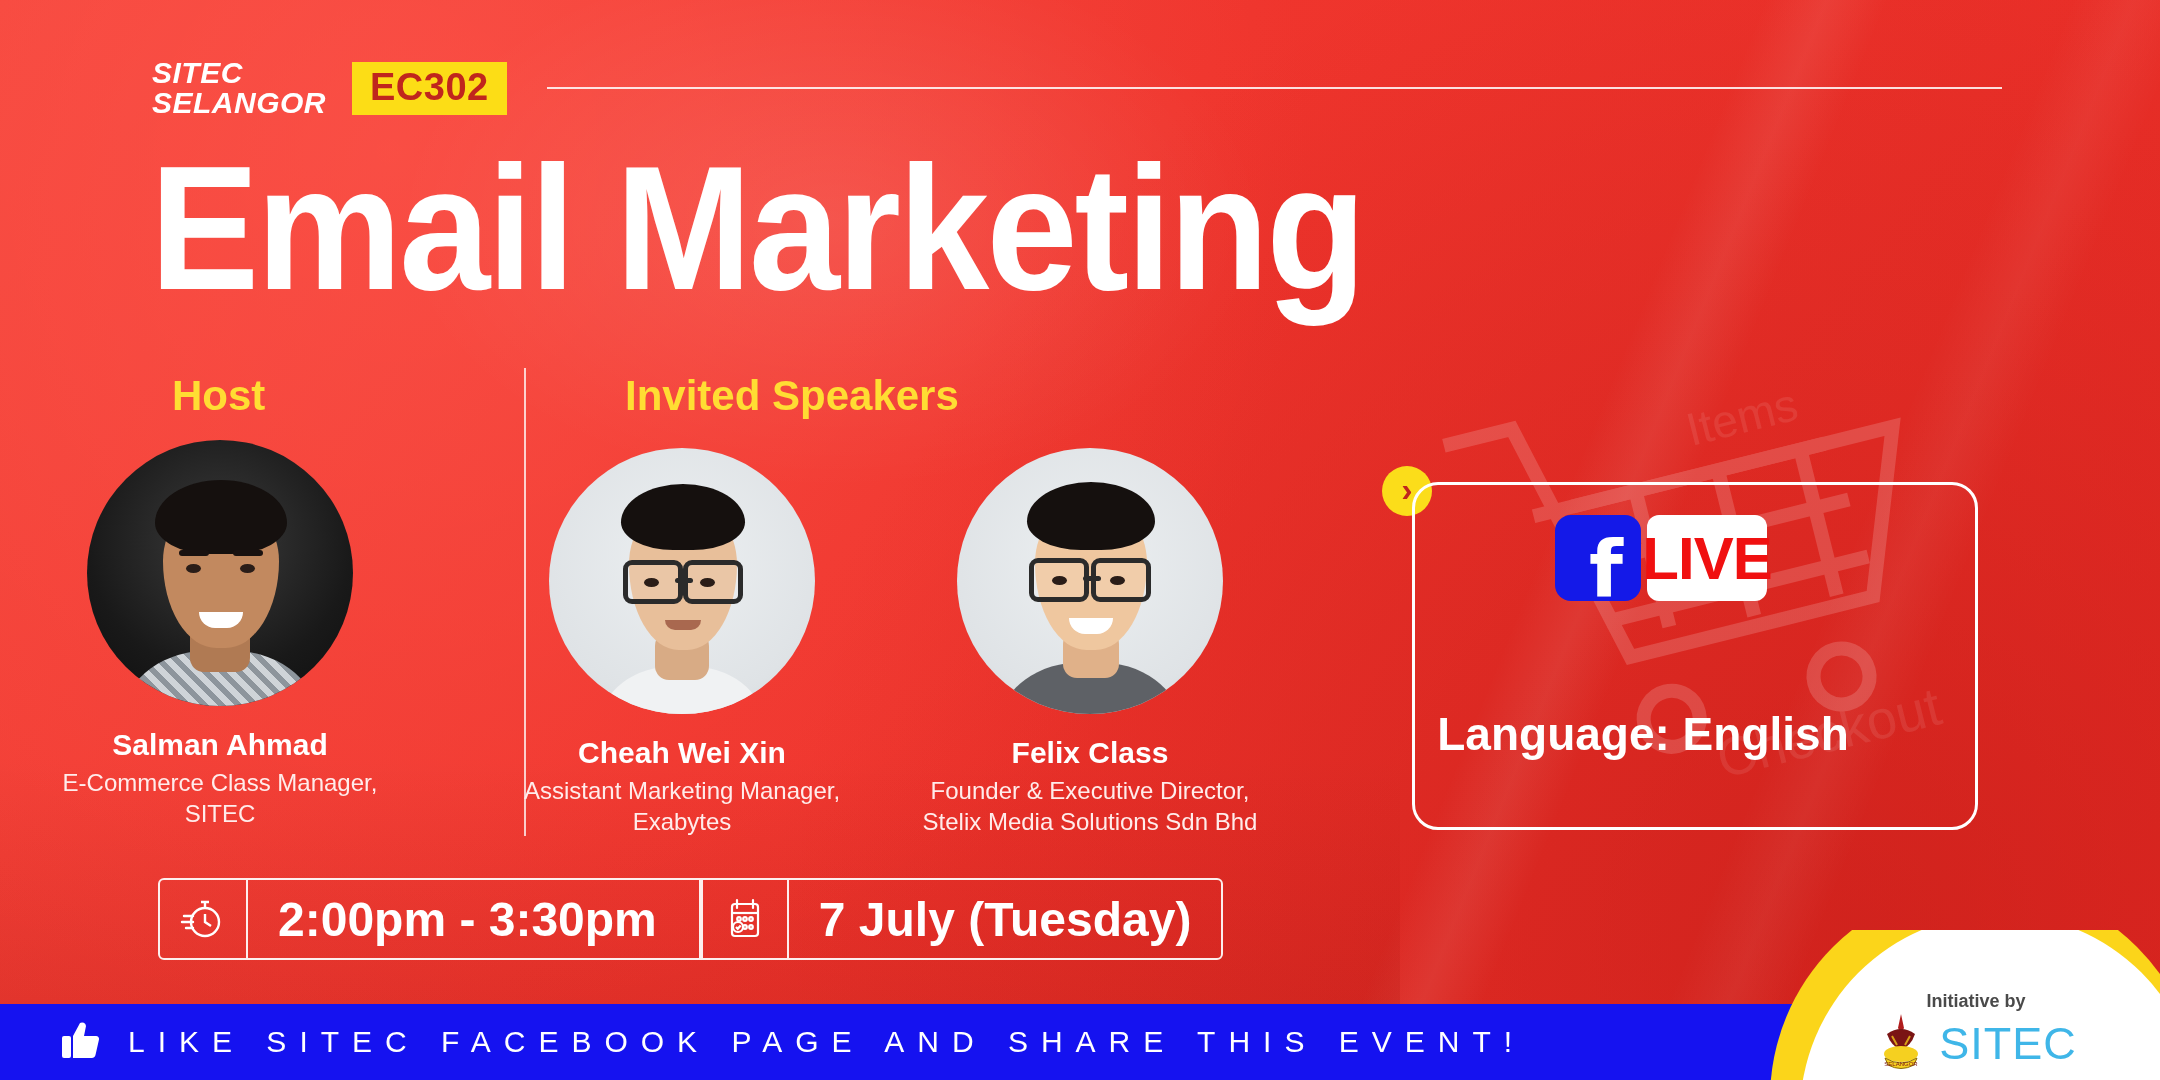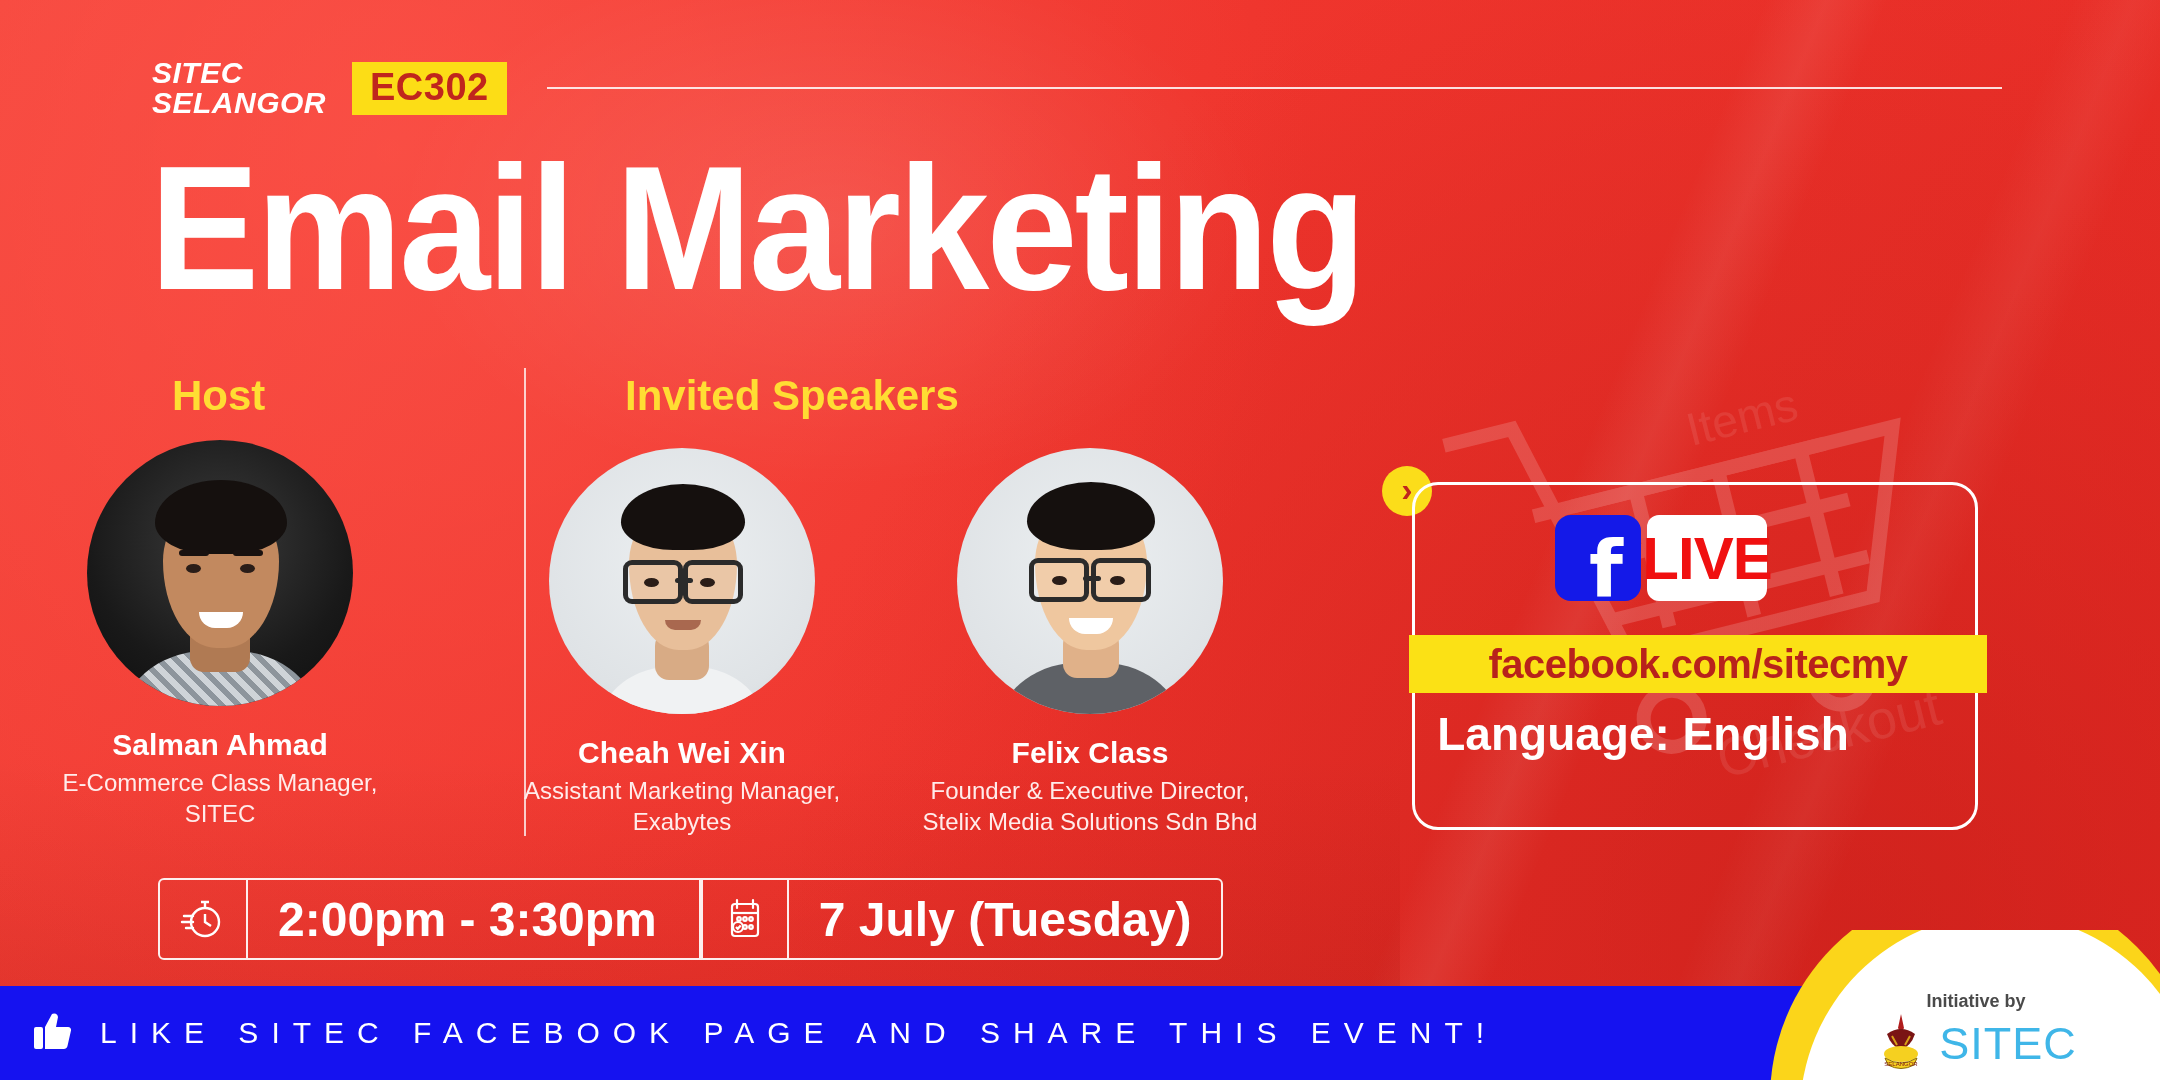--- a/index.html
+++ b/index.html
@@ -135,22 +135,22 @@
     border:2px solid rgba(255,255,255,.92); border-radius:6px;
     display:flex; align-items:stretch;
   }
   .cell{ display:flex; align-items:center; }
   .cell.ico{ width:88px; justify-content:center; border-right:2px solid rgba(255,255,255,.92); }
   .cell.txt{ padding:0 30px; color:#fff; font-weight:bold; font-size:48px; white-space:nowrap; }
   .cell.txt.first{ border-right:2px solid rgba(255,255,255,.92); padding-right:42px; }
 
   
   .bluebar{
-    position:absolute; left:0; bottom:0; width:2160px; height:94px;
-    background:#1512f0; display:flex; align-items:center; padding-left:32px; gap:26px;
+    position:absolute; left:0; bottom:0; width:2160px; height:76px;
+    background:#1512f0; display:flex; align-items:center; padding-left:60px; gap:26px;
   }
   .bluebar .cta{
     color:#fff; font-size:30px; letter-spacing:13px; font-weight:normal; white-space:nowrap;
   }
 
   
   .initiative{
     position:absolute; right:0; bottom:0; width:390px; height:150px;
     overflow:hidden;
   }
@@ -277,21 +277,20 @@
   <div class="chev">›</div>
   <div class="fbcard">
     <div class="fb-row">
       <div class="fb-sq">
         <span class="fb-f">f</span>
       </div>
       <div class="live-sq">
         <span>LIVE</span>
       </div>
     </div>
-    <div class="fb-url">facebook.com/sitecmy</div>
     <div class="fb-lang">Language: English</div>
   </div>
 
   <div class="strip">
     <div class="cell ico">
       <svg width="46" height="46" viewBox="0 0 46 46" fill="none" stroke="#fff" stroke-width="2.4">
         <circle cx="25" cy="26" r="14"></circle>
         <path d="M25 18v8l6 4"></path>
         <path d="M21 6h8M25 6v6"></path>
         <path d="M4 20h9M2 26h11M6 32h7" stroke-linecap="round"></path>

